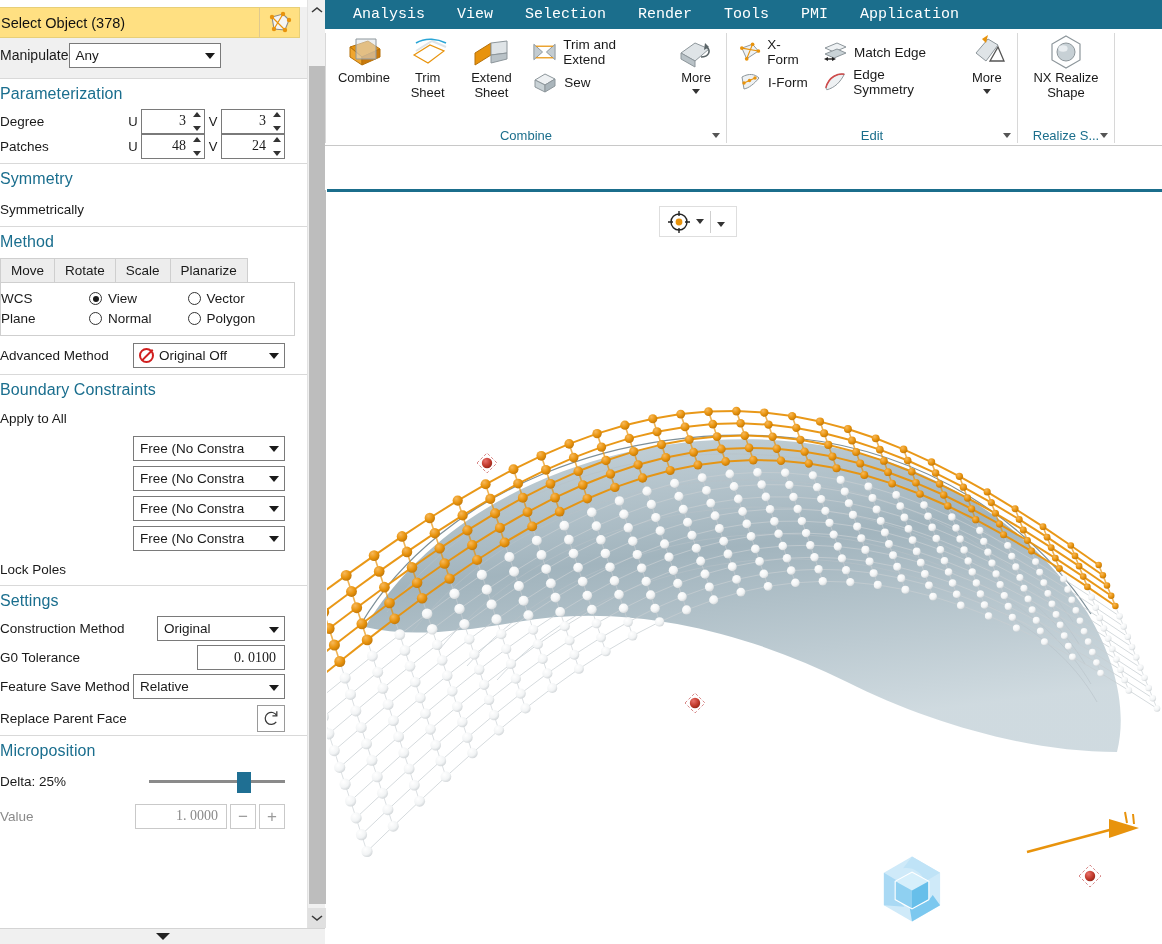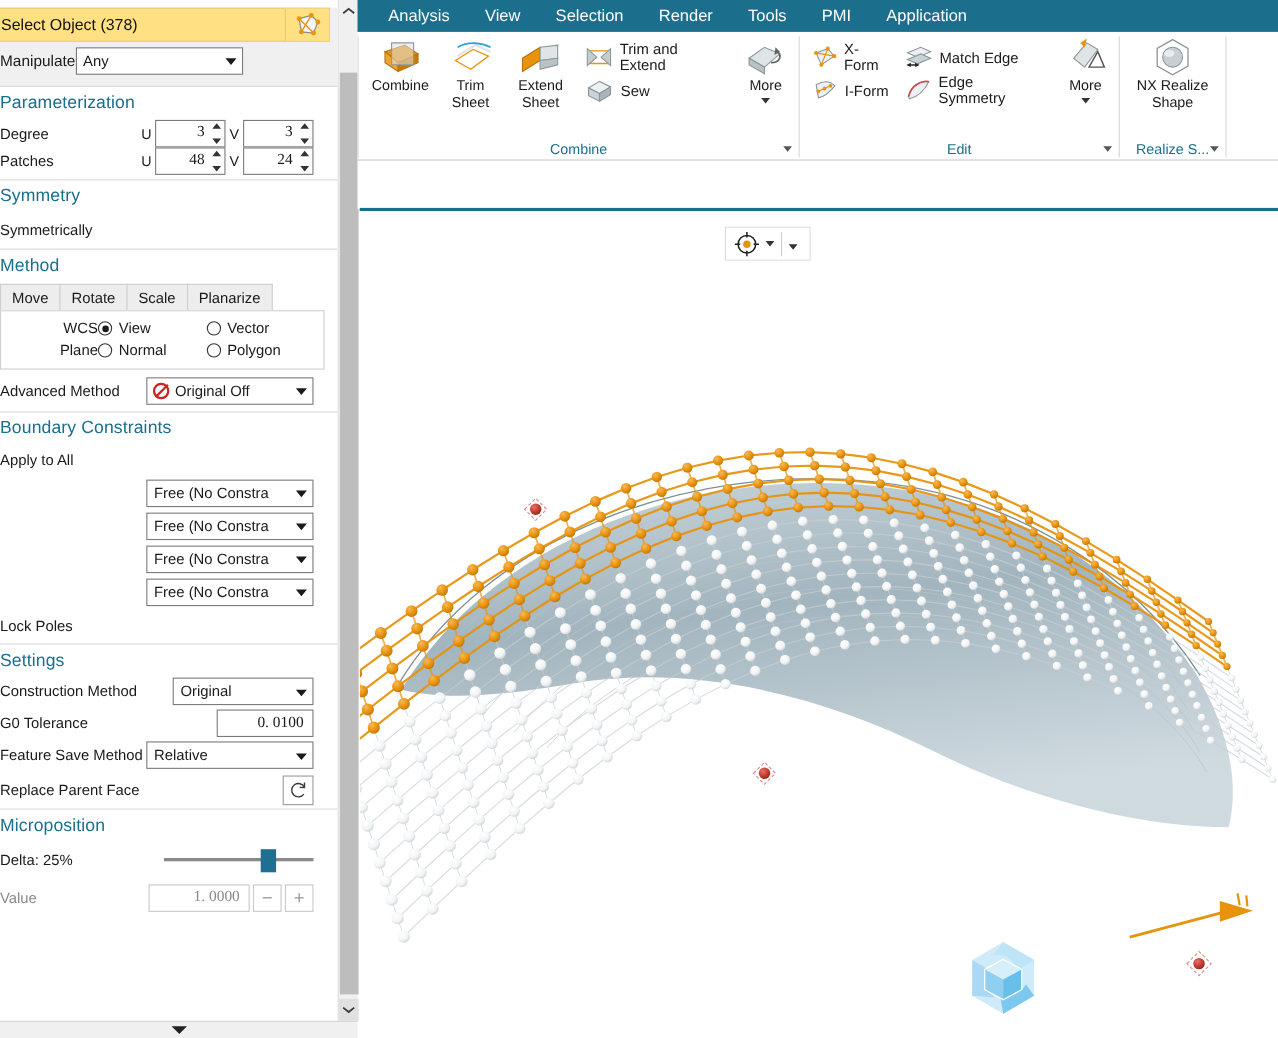--- a/index.html
+++ b/index.html
@@ -82,21 +82,21 @@
 
   
   .tabs { display: flex; padding-left: 53px; margin-top: 3px; }
   .tab {
     background: #ededed; border: 1px solid #cfcfcf; border-bottom: none;
     padding: 4px 10px 4px 10px; font-size: 13.5px; color: #1a1a1a;
     margin-right: -1px;
   }
   .tabpanel {
     margin-left: 53px; margin-right: 12px; border: 1px solid #cfcfcf;
-    background: #fff; padding: 6px 0 7px 0; text-align: right;
+    background: #fff; padding: 6px 0 7px 0;
   }
   .radio-grid { display: grid; grid-template-columns: 88px 1fr 1fr; row-gap: 5px; align-items:center; }
   .radio-grid .rlab { font-size: 13.5px; padding-left: 0px; }
   .radio { display: flex; align-items: center; gap: 6px; font-size: 13.5px; }
   .rdot {
     width: 13px; height: 13px; border-radius: 50%;
     border: 1.4px solid #333; background: #fff; position: relative; flex: 0 0 auto;
   }
   .rdot.on::after {
     content:''; position:absolute; left:2.6px; top:2.6px; width:6px; height:6px;
@@ -148,21 +148,21 @@
     background:#f0f0f0; border-top:1px solid #d4d4d4;
     display:flex; align-items:center; justify-content:center;
   }
 
   
   #ribbon { position:absolute; left:325px; top:0; width:837px; height:145px; background:#fff; }
   #menubar {
     height: 29px; background:#1b6e8c; display:flex; align-items:center;
     padding-left: 12px; color:#fff; font-size: 15px;
   }
-  #menubar .mi { padding: 0 16px; white-space:nowrap; }
+  #menubar .mi { padding: 0 16px; white-space:nowrap;font-family:Liberation Mono, monospace; }
   #ribbon-body { position:relative; height: 116px; display:flex; }
 
   .rgroup { position: relative; height: 116px; display:flex; flex-direction:column; }
   .rgroup .rgbody { flex:1; display:flex; align-items:flex-start; padding-top: 6px; }
   .rgroup .rgtitle {
     height: 20px; font-size: 13px; color:#1b6e8c; text-align:center;
     display:flex; align-items:center; justify-content:center; gap:4px; position:relative;
   }
   .rgroup .rgtitle .gcarat {
     position:absolute; right: 6px; width:0;height:0;

